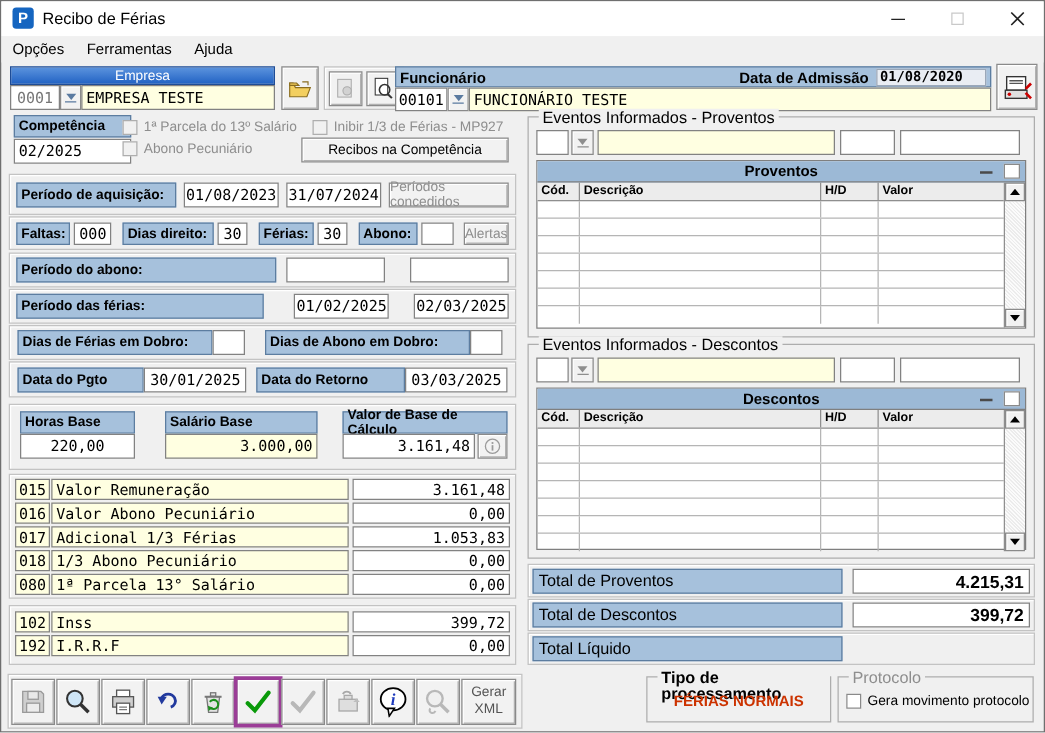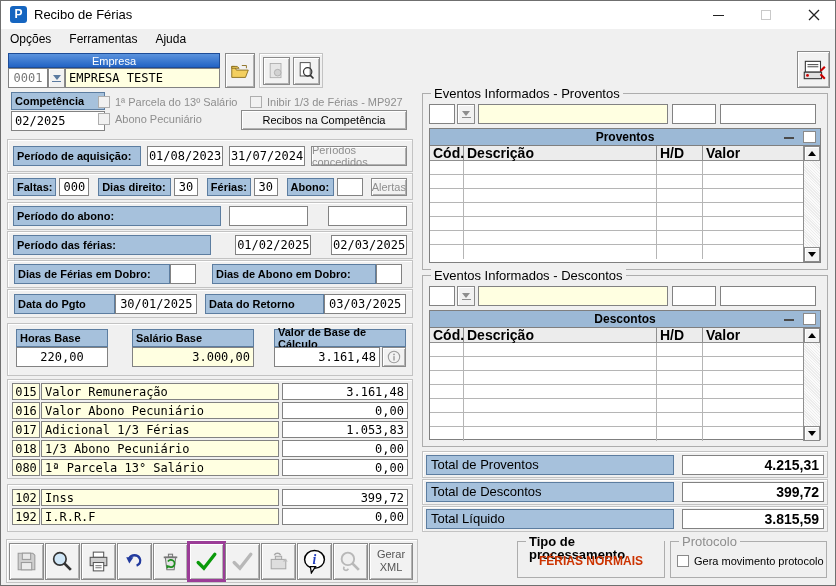--- a/index.html
+++ b/index.html
@@ -55,21 +55,21 @@
   .func-row { display:flex; height:19px; }
   .toolbtn { position:absolute; background:#f2f2f2; border:1px solid #8a8a8a; box-shadow:inset 1px 1px 0 #fff, inset -1px -1px 0 #b1b1b1; display:flex; align-items:center; justify-content:center; }
 
   
   .grid { position:absolute; left:6px; right:6px; bottom:6px; top:34px; border:1px solid #7f7f7f; background:#fff; display:flex; flex-direction:column; }
   .grid-title { height:17px; background:#9cb9d6; border-bottom:1px solid #7f7f7f; font-weight:bold; font-size:12px; text-align:center; line-height:16px; position:relative; }
   .gt-min { position:absolute; right:26px; top:8px; width:10px; border-top:2px solid #4a4a4a; }
   .gt-sq { position:absolute; right:4px; top:2px; width:13px; height:12px; background:#fff; border:1px solid #8a8a8a; }
   .grid-main { flex:1; display:flex; }
   .grid-left { flex:1; display:flex; flex-direction:column; }
-  .grid-head { display:flex; height:15px; background:#ececec; border-bottom:1px solid #8f8f8f; font-weight:bold; font-size:14px; }
+  .grid-head { display:flex; height:15px; background:#ececec; border-bottom:1px solid #8f8f8f; font-weight:bold; font-size:10px; }
   .gh { padding:0 3px; border-right:1px solid #8f8f8f; line-height:14px; }
   .g-row { display:flex; height:14px; border-bottom:1px solid #b5b5b5; }
   .gc { border-right:1px solid #b5b5b5; height:100%; }
   .w-cod { width:34px; flex:none; }
   .w-desc { flex:1; }
   .w-hd { width:46px; flex:none; }
   .w-val { width:100px; flex:none; }
   .gscroll { width:17px; flex:none; border-left:1px solid #8f8f8f; display:flex; flex-direction:column; background:repeating-linear-gradient(45deg,#fbfbfb 0 1px,#ececec 1px 2px); }
   .sarr { height:15px; background:#f2f2f2; border:1px solid #8a8a8a; box-shadow:inset 1px 1px 0 #fff; display:flex; align-items:center; justify-content:center; }
   .tri-up-s { width:0; height:0; border-left:4px solid transparent; border-right:4px solid transparent; border-bottom:5px solid #000; }
@@ -151,20 +151,35 @@
     </div>
     <div class="btn" style="width:27px; height:28px;">
       <svg viewBox="0 0 24 24" width="20" height="20">
         <rect x="5" y="2" width="12" height="16" fill="#fff" stroke="#333"></rect>
         <circle cx="14" cy="13" r="5" fill="none" stroke="#333" stroke-width="1.5"></circle>
         <line x1="17" y1="17" x2="21" y2="21" stroke="#333" stroke-width="2"></line>
       </svg>
     </div>
   </div>
 
+  <div class="func-panel">
+    <div class="func-head">
+      <span>Funcionário</span>
+      <span style="margin-left:auto; margin-right:6px;">Data de Admissão</span>
+      <div class="adm-field">01/08/2020</div>
+    </div>
+    <div class="func-row">
+      <div class="field center" style="width:42px;">00101</div>
+      <div class="spinbtn" style="width:17px;">
+          <div class="tri-dn"></div>
+          <div class="spin-ul"></div>
+        </div>
+      <div class="field yellow" style="flex:1;">FUNCIONÁRIO TESTE</div>
+    </div>
+  </div>
 
   <div class="toolbtn" style="left:796px; top:50px; width:33px; height:37px;">
     <svg viewBox="0 0 24 24" width="26" height="26">
       <rect x="4" y="4" width="14" height="10" fill="#fff" stroke="#333"></rect>
       <line x1="6" y1="7" x2="16" y2="7" stroke="#555"></line>
       <line x1="6" y1="9" x2="16" y2="9" stroke="#555"></line>
       <rect x="3" y="14" width="16" height="6" fill="#e0e0e0" stroke="#333"></rect>
       <circle cx="6" cy="17" r="1.3" fill="#c00"></circle>
       <path d="M18 13 L22 9 M18 16 L22 20" stroke="#c00" stroke-width="2"></path>
     </svg>
@@ -537,21 +552,20 @@
   <div class="total-row" style="top:450px; height:27px;">
     <div class="total-label">Total de Proventos</div>
     <div class="total-value">4.215,31</div>
   </div>
   <div class="total-row" style="top:478px; height:26px;">
     <div class="total-label">Total de Descontos</div>
     <div class="total-value">399,72</div>
   </div>
   <div class="total-row" style="top:505px; height:26px;">
     <div class="total-label">Total Líquido</div>
-    <div class="total-value">3.815,59</div>
   </div>
 
   <div class="gb" style="left:669px; top:540px; width:157px; height:37px;">
     <span class="legend" style="color:#8e8e8e;">Protocolo</span>
     <div style="position:absolute; left:6px; top:13px; display:flex; align-items:center;">
       <div class="cb"></div>
       <span class="cblabel">Gera movimento protocolo</span>
     </div>
   </div>
 

